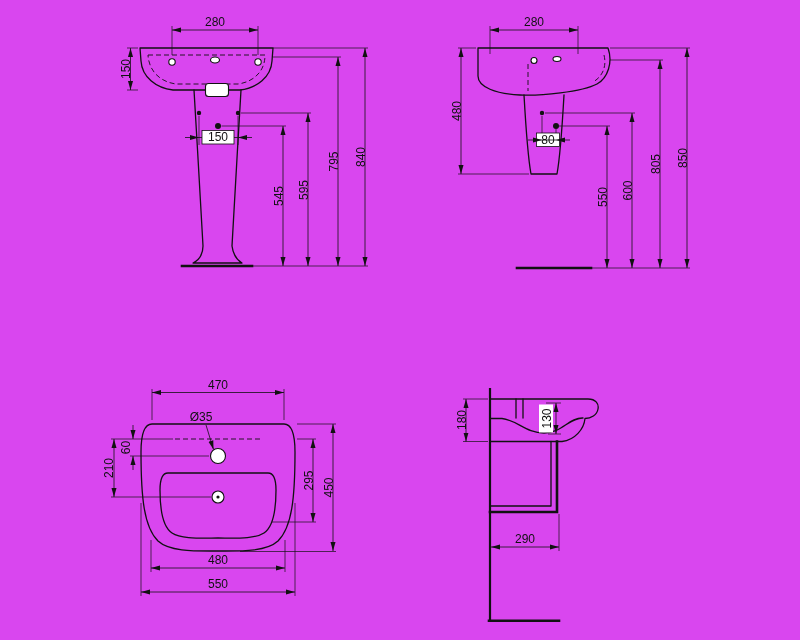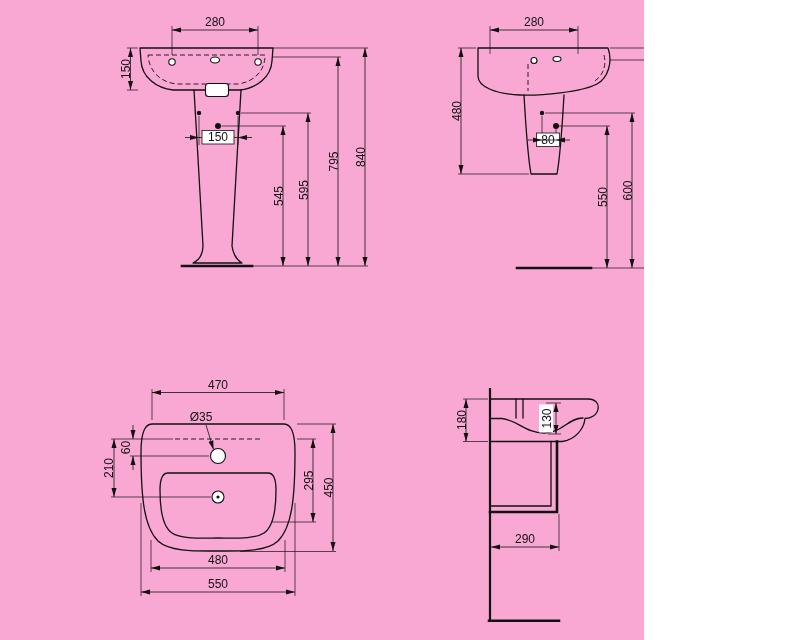--- a/index.html
+++ b/index.html
@@ -1,16 +1,16 @@
 <!DOCTYPE html>
 <html><head>
 <meta charset="utf-8">
 <style>
   html,body{margin:0;padding:0;background:#ffffff;}
-  .stage{width:644px;height:640px;background:#f9a8d4;overflow:hidden;}
+  .stage{width:800px;height:640px;background:#d946ef;overflow:hidden;}
   svg{display:block;}
   .obj{stroke:#111;stroke-width:1.3;fill:none;stroke-linejoin:round;stroke-linecap:round;}
   .wall{stroke:#111;stroke-width:2.2;fill:none;}
   .obj-thick{stroke:#111;stroke-width:2.6;fill:none;stroke-linecap:square;}
   .dash{stroke:#111;stroke-width:.9;fill:none;stroke-dasharray:5 3;}
   .dim{stroke:#111;stroke-width:.8;fill:none;}
   .ext{stroke:#111;stroke-width:.7;fill:none;}
   .dot{fill:#111;stroke:none;}
   .hole{stroke:#111;stroke-width:1.1;fill:#fff;}
   .lbl{font-family:"Liberation Sans","DejaVu Sans",sans-serif;font-size:12px;fill:#111;}

